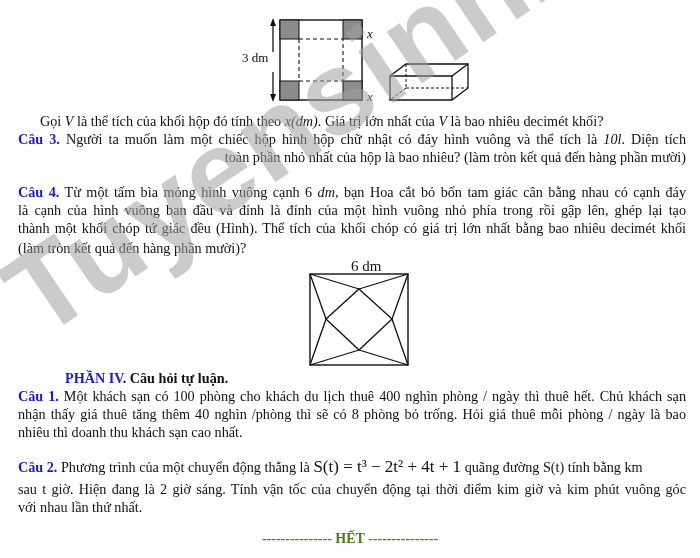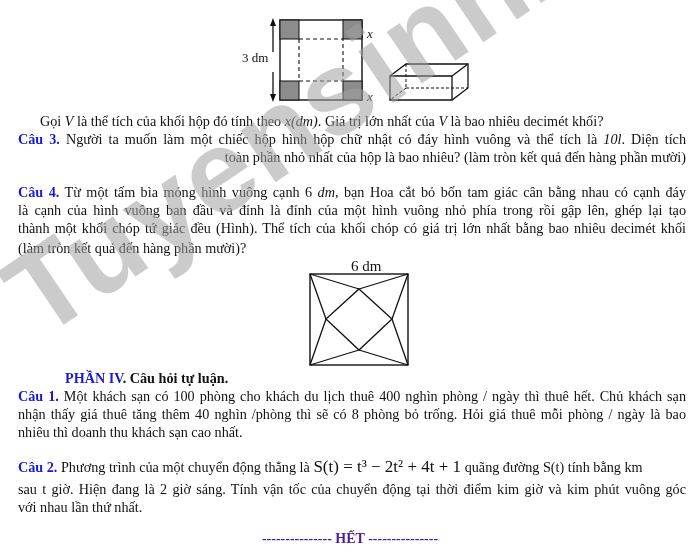--- a/index.html
+++ b/index.html
@@ -7,21 +7,21 @@
          font-family:"Liberation Serif","DejaVu Serif",serif; color:#111; font-size:14.2px; }
   .abs { position:absolute; }
   .line { position:absolute; left:18px; right:14px; white-space:nowrap; line-height:17px; }
   .just { text-align:justify; text-align-last:justify; }
   .blue { color:#1a1ad6; font-weight:bold; }
   .i { font-style:italic; }
   .wm { position:absolute; left:-20px; top:250px; transform:rotate(-34deg); transform-origin:left top;
         font-family:"Liberation Sans","DejaVu Sans",sans-serif; font-weight:bold; font-size:118px;
         color:rgba(160,160,160,0.55); white-space:nowrap; letter-spacing:2px; pointer-events:none; z-index:5; }
   .fig { position:absolute; }
-  .het { position:absolute; left:0; right:0; top:531px; text-align:center; color:#4c1d95; font-weight:bold; font-size:14px; }
+  .het { position:absolute; left:0; right:0; top:531px; text-align:center; color:#4d7c0f; font-weight:bold; font-size:14px; }
   .math { font-size:17px; }
 </style>
 </head>
 <body>
 
 <div class="fig" style="left:236px; top:12px; width:240px; height:92px;">
   <svg width="240" height="92" viewBox="0 0 240 92">
 
     <line x1="37" y1="10" x2="37" y2="40" stroke="#111" stroke-width="1.3"></line>
     <line x1="37" y1="60" x2="37" y2="86" stroke="#111" stroke-width="1.3"></line>

